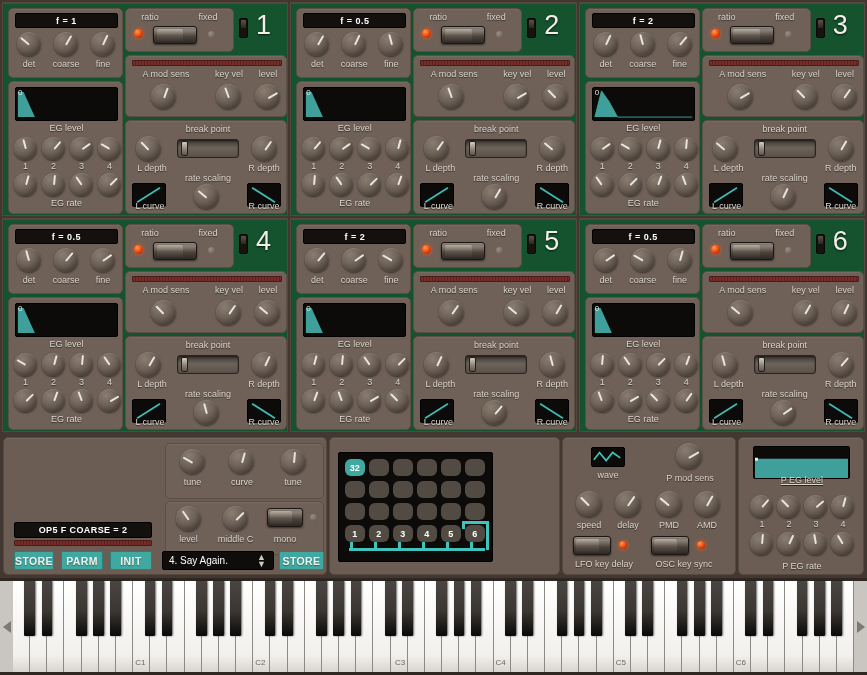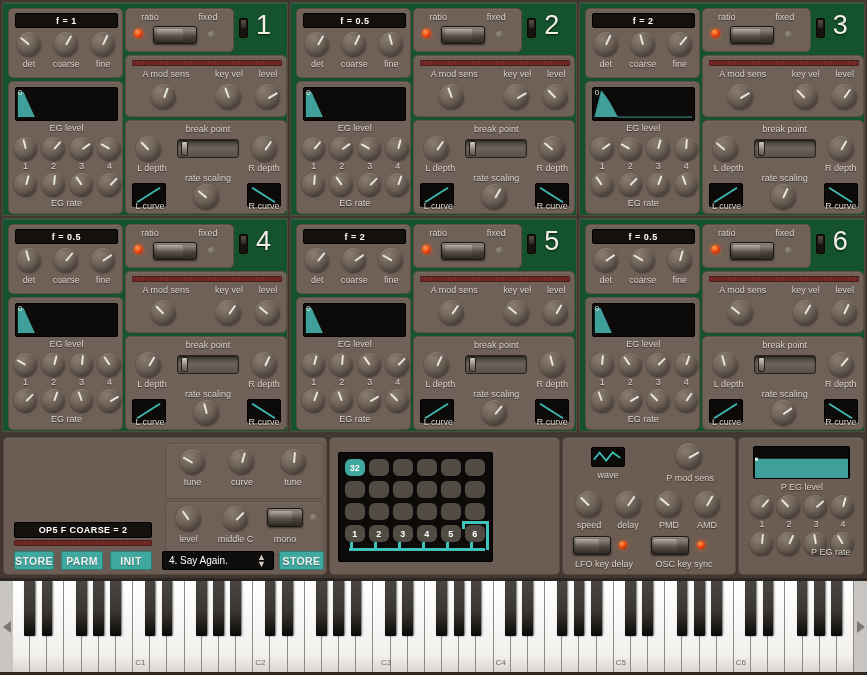--- a/index.html
+++ b/index.html
@@ -831,36 +831,36 @@
       <div class="lbl" style="left:81px; top:121px; width:80px;">OSC key sync</div>
     </div>
 
     <div class="bsec" style="width:126px;">
       <div class="peg-disp" style="left:14px; top:8px; width:97px; height:33px;">
         <svg viewBox="0 0 97 33" preserveAspectRatio="none">
           <rect x="1" y="12" width="95" height="21" fill="#3fa09b"></rect>
           <rect x="1" y="11" width="3" height="3" fill="#eef6f5"></rect>
         </svg>
       </div>
-      <div class="lbl" style="left:14px; top:44px; width:97px;">P EG level</div>
+      <div class="lbl" style="left:14px; top:37px; width:97px;text-decoration:underline;">P EG level</div>
       <div id="peg-knobs">
           <div class="knob" style="left:11px; top:57px; width:23px; height:23px;" data-k="p114"></div>
           <div class="lbl" style="left:11px; top:81px; width:23px;">1</div>
           <div class="knob" style="left:11px; top:94px; width:23px; height:23px;" data-k="p115"></div>
           <div class="knob" style="left:38px; top:57px; width:23px; height:23px;" data-k="p116"></div>
           <div class="lbl" style="left:38px; top:81px; width:23px;">2</div>
           <div class="knob" style="left:38px; top:94px; width:23px; height:23px;" data-k="p117"></div>
           <div class="knob" style="left:65px; top:57px; width:23px; height:23px;" data-k="p118"></div>
           <div class="lbl" style="left:65px; top:81px; width:23px;">3</div>
           <div class="knob" style="left:65px; top:94px; width:23px; height:23px;" data-k="p119"></div>
           <div class="knob" style="left:92px; top:57px; width:23px; height:23px;" data-k="p120"></div>
           <div class="lbl" style="left:92px; top:81px; width:23px;">4</div>
           <div class="knob" style="left:92px; top:94px; width:23px; height:23px;" data-k="p121"></div>
         </div>
-      <div class="lbl" style="left:14px; top:109px; width:97px;text-align:right;">P EG rate</div>
+      <div class="lbl" style="left:14px; top:123px; width:97px;">P EG rate</div>
     </div>
   </div>
 
   <div class="kbd">
     <div class="kbd-inner" id="kbd-inner">
         <div class="scroll-arrow l">
           <i></i>
         </div>
         <div class="wkey" style="left:13px; width:17.163265306122447px;"></div>
         <div class="wkey" style="left:30.163265306122447px; width:17.163265306122447px;"></div>
@@ -941,21 +941,21 @@
         <div class="bkey" style="left:676.703469387755px; width:10.641224489795917px;"></div>
         <div class="bkey" style="left:693.8667346938774px; width:10.641224489795917px;"></div>
         <div class="bkey" style="left:711.03px; width:10.641224489795917px;"></div>
         <div class="bkey" style="left:745.3565306122448px; width:10.641224489795917px;"></div>
         <div class="bkey" style="left:762.5197959183673px; width:10.641224489795917px;"></div>
         <div class="bkey" style="left:796.8463265306121px; width:10.641224489795917px;"></div>
         <div class="bkey" style="left:814.0095918367347px; width:10.641224489795917px;"></div>
         <div class="bkey" style="left:831.1728571428571px; width:10.641224489795917px;"></div>
         <div class="octlabel" style="left:135.14285714285714px;">C1</div>
         <div class="octlabel" style="left:255.28571428571428px;">C2</div>
-        <div class="octlabel" style="left:381px;">C3</div>
+        <div class="octlabel" style="left:395px;">C3</div>
         <div class="octlabel" style="left:495.57142857142856px;">C4</div>
         <div class="octlabel" style="left:615.7142857142857px;">C5</div>
         <div class="octlabel" style="left:735.8571428571428px;">C6</div>
         <div class="octlabel" style="left:855.9999999999999px;">C7</div>
         <div class="scroll-arrow r" style="right:0;">
           <i></i>
         </div>
       </div>
   </div>
 </div>

